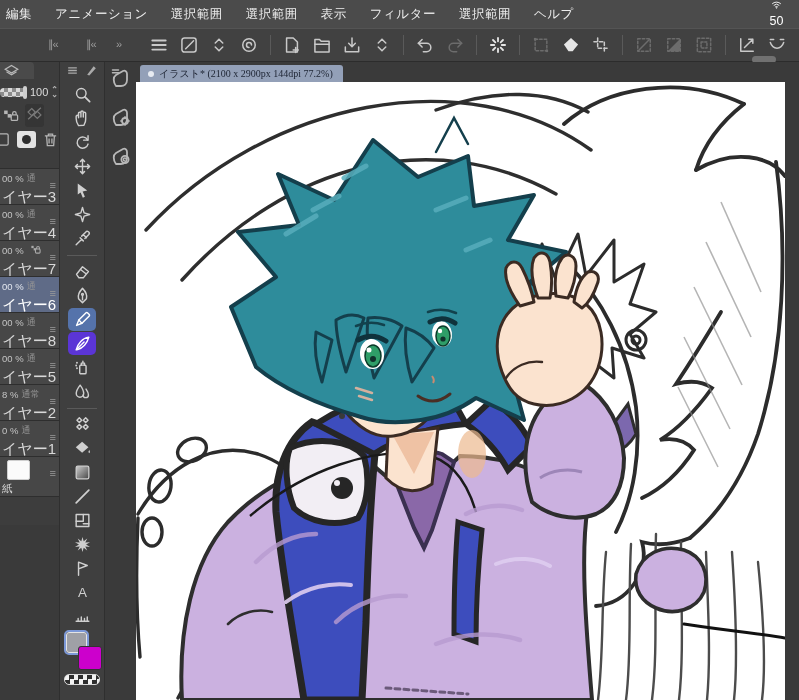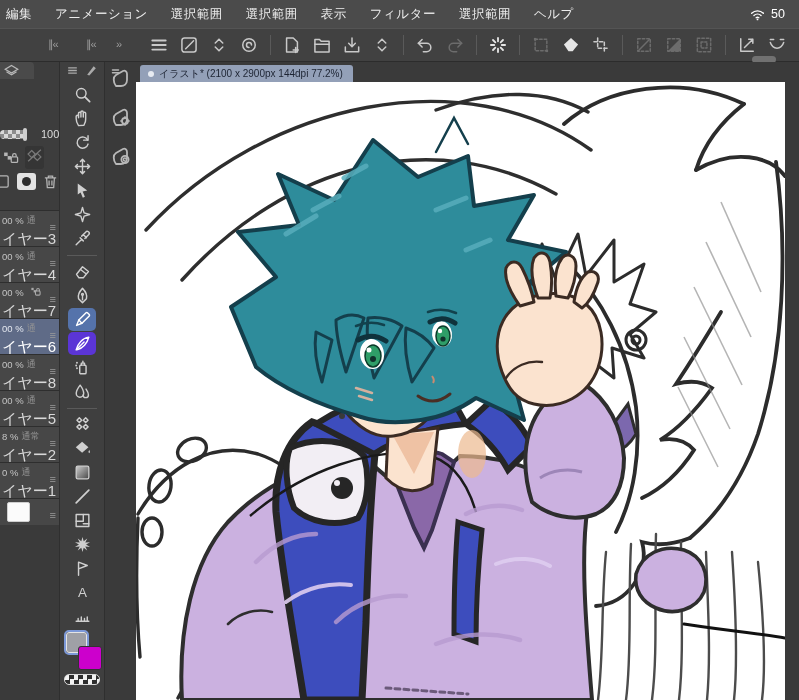--- a/index.html
+++ b/index.html
@@ -5,21 +5,21 @@
   * { margin:0; padding:0; box-sizing:border-box; }
   html,body { width:799px; height:700px; overflow:hidden; background:#3a3a3a;
     font-family:"Liberation Sans", sans-serif; -webkit-font-smoothing:antialiased; }
   #app { position:relative; width:799px; height:700px; }
 
   
   .menubar { position:absolute; left:0; top:0; width:100%; height:28px; background:#4b4b4b;
     display:flex; align-items:center; }
   .menubar nav { display:flex; gap:23px; padding-left:6px; }
   .menu-item { font-size:12.5px; color:#ededed; letter-spacing:.5px; cursor:default; }
-  .status { position:absolute; right:14px; top:0; height:28px; display:flex; align-items:center; gap:5px; color:#fff; }
+  .status { position:absolute; right:14px; top:0; height:28px; display:flex; align-items:center; gap:5px; color:#fff;flex-direction:column; }
   .status svg { width:17px; height:13px; }
   .status span { font-size:12.5px; }
 
   
   .toolbar { position:absolute; left:0; top:28px; width:100%; height:34px; background:#414141;
     border-top:1px solid #545454; border-bottom:1px solid #2c2c2c; }
   .collapse { position:absolute; top:9px; font-size:11px; color:#9d9d9d; letter-spacing:-1px; }
   .c1 { left:48px; } .c2 { left:86px; } .c3 { left:116px; }
   #toolbarGroups { position:absolute; left:138px; top:0; height:100%; display:flex; align-items:center; }
   .tb-group { display:flex; align-items:center; gap:6px; padding:0 9px; }
@@ -33,21 +33,21 @@
 
   
   .main { position:absolute; left:0; top:62px; width:100%; height:638px; display:flex; }
 
   
   .layers { position:relative; width:60px; background:#3d3d3d; flex:none; overflow:hidden;
     border-right:1px solid #2f2f2f; }
   .lp-tab { height:17px; width:34px; background:#4a4a4a; border-radius:0 4px 0 0;
     display:flex; align-items:center; padding-left:4px; color:#b9b9b9; }
   .lp-tab svg { width:15px; height:13px; }
-  .lp-opacity { height:24px; display:flex; align-items:center; gap:14px; padding-top:2px;margin-top:42px; }
+  .lp-opacity { height:24px; display:flex; align-items:center; gap:3px; padding-top:2px; }
   .op-slider { width:27px; height:9px; border-radius:4px 0 0 4px; position:relative; flex:none;
     background:repeating-conic-gradient(#8b8b8b 0 25%, #d8d8d8 0 50%) 0 0/8px 8px; }
   .op-slider i { position:absolute; right:0; top:-2px; width:4px; height:13px; background:#cfcfcf; border-radius:2px; }
   .op-val { font-size:11px; color:#dcdcdc; }
   .op-step { color:#b5b5b5; display:flex; flex-direction:column; line-height:5px; font-size:8px; }
   .lp-row-icons { height:24px; display:flex; align-items:center; gap:6px; color:#b5b5b5; padding-left:2px; }
   .lp-row-icons svg { width:17px; height:17px; }
   .dimbox { background:#353535; border-radius:3px; padding:1px; color:#787878; }
   .maskchip { width:19px; height:17px; background:#e3e3e3; border-radius:3px; display:flex; align-items:center; justify-content:center; }
   .maskchip i { width:9px; height:9px; border-radius:50%; background:#2d2d2d; }
@@ -85,21 +85,21 @@
   .sw-main i { display:block; width:100%; height:100%; border-radius:3px; border:1.5px solid #e4e4e4; }
   .sw-sub { position:absolute; left:14px; top:16px; width:24px; height:24px; border-radius:3px; border:1.5px solid #333; }
   .sw-trans { position:absolute; left:0; top:44px; width:36px; height:11px; border-radius:5px; border:1.5px solid #d9d9d9;
     background:repeating-conic-gradient(#2e2e2e 0 25%, #f2f2f2 0 50%) 0 0/9px 9px; }
 
   
   .canvas-area { position:relative; flex:1; background:#3a3a3a; display:flex; }
   .quick { width:31px; flex:none; display:flex; flex-direction:column; align-items:center; padding-top:4px; gap:15px; }
   .quick .qicon { width:24px; height:24px; color:#b8b8b8; }
   .quick svg { width:24px; height:24px; }
-  .right-col { flex:1; display:flex; flex-direction:column; }
+  .right-col { flex:1; display:flex; flex-direction:column;font-family:Liberation Serif, serif; }
   .tabbar { height:20px; display:flex; align-items:flex-end; }
   .doc-tab { margin-left:4px; height:17px; background:#93a0b8; border-radius:3px 3px 0 0;
     display:flex; align-items:center; gap:5px; padding:0 10px 0 8px; }
   .doc-tab .dot { width:6px; height:6px; border-radius:50%; background:#e7ebf2; }
   .doc-tab span.t { font-size:10px; color:#1d2433; white-space:nowrap; }
   .canvas { width:649px; height:618px; background:#ffffff; position:relative; }
   .canvas svg { display:block; }
 </style>
 </head>
 <body>

